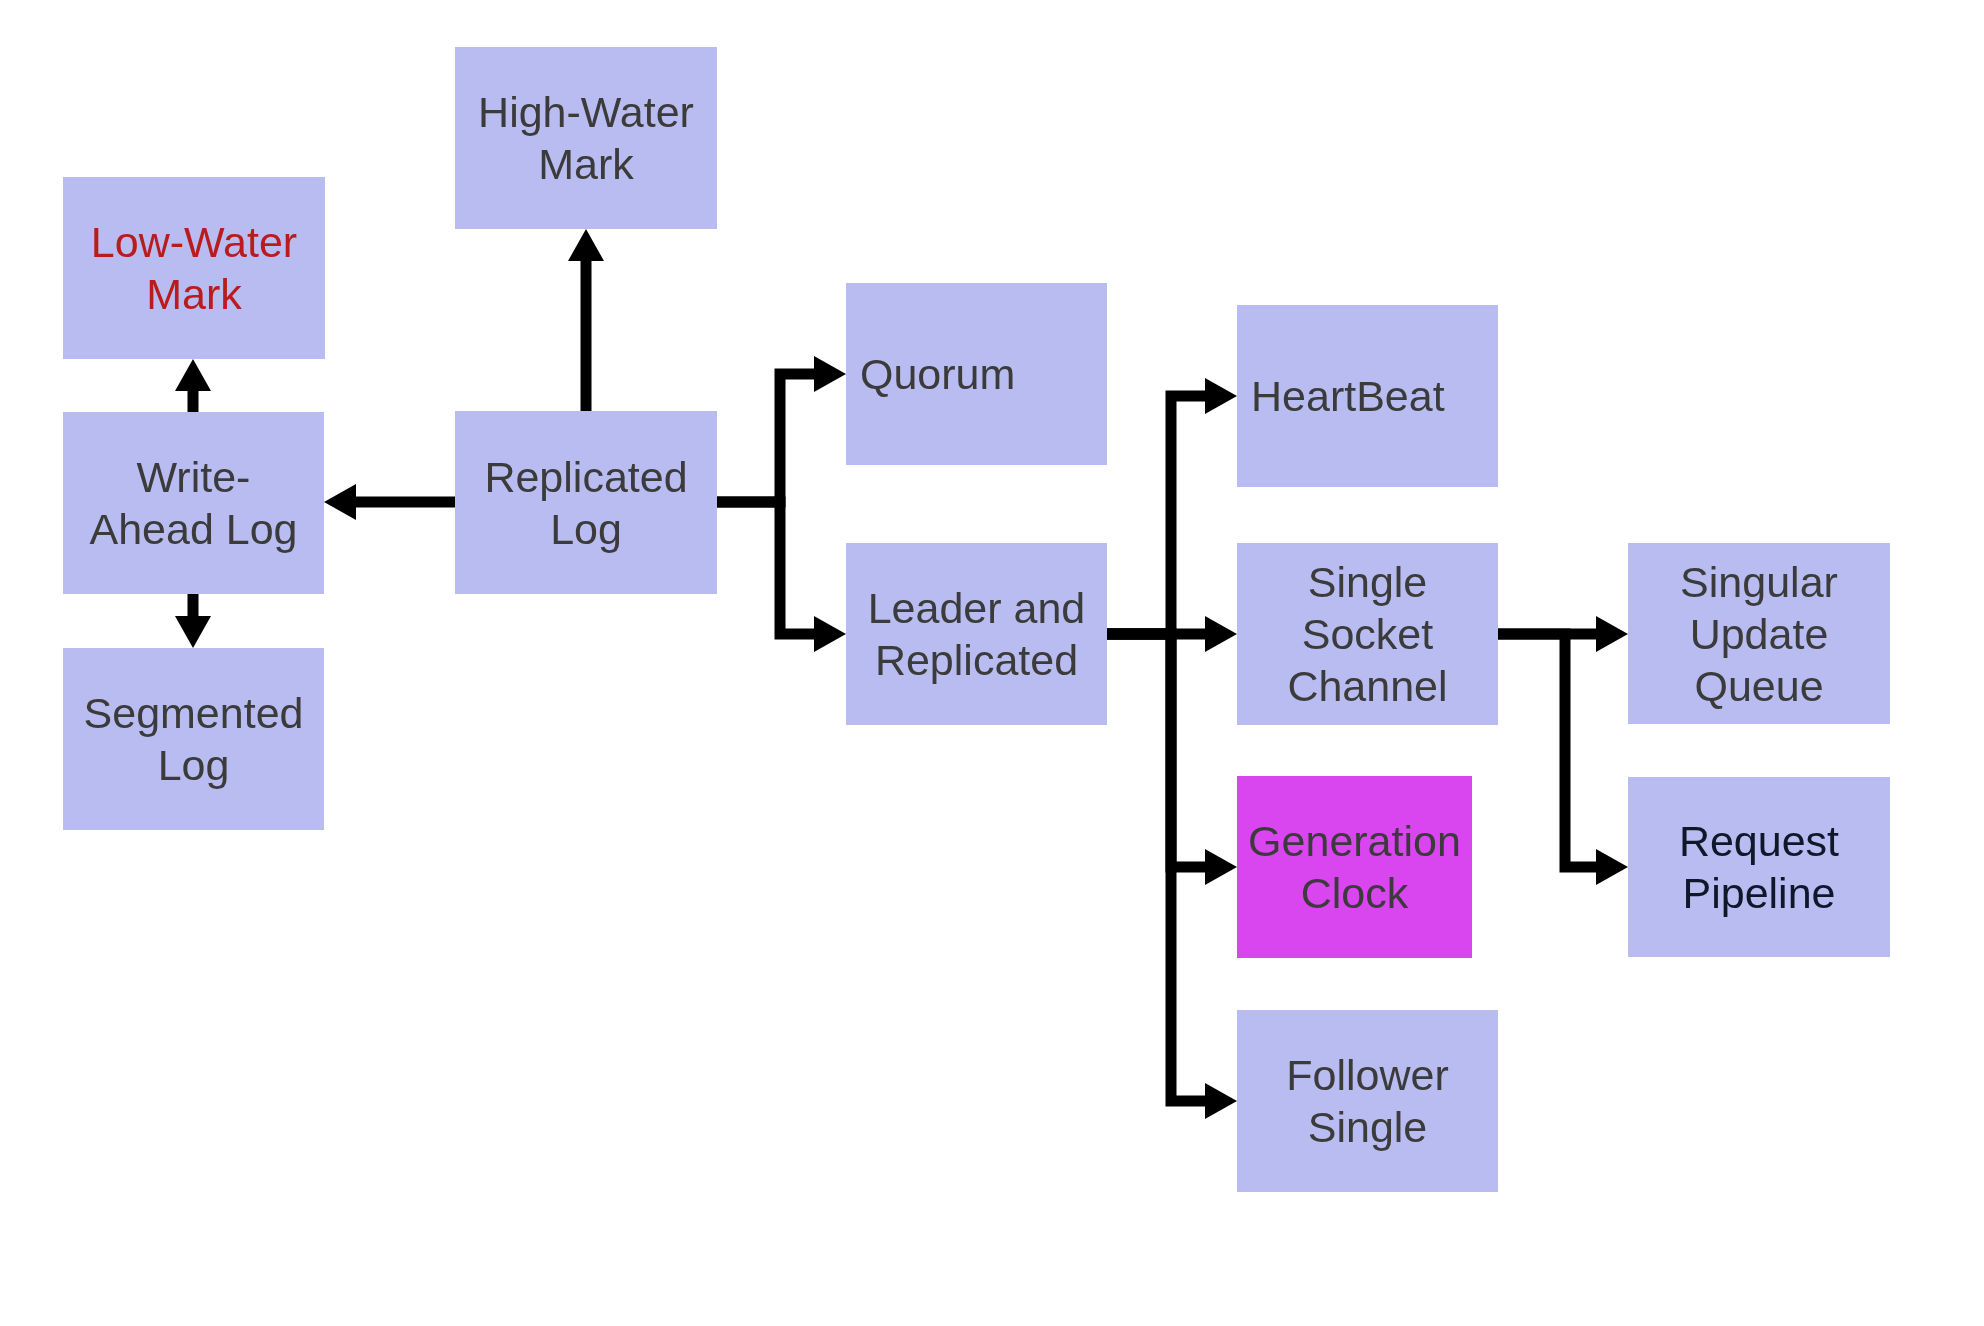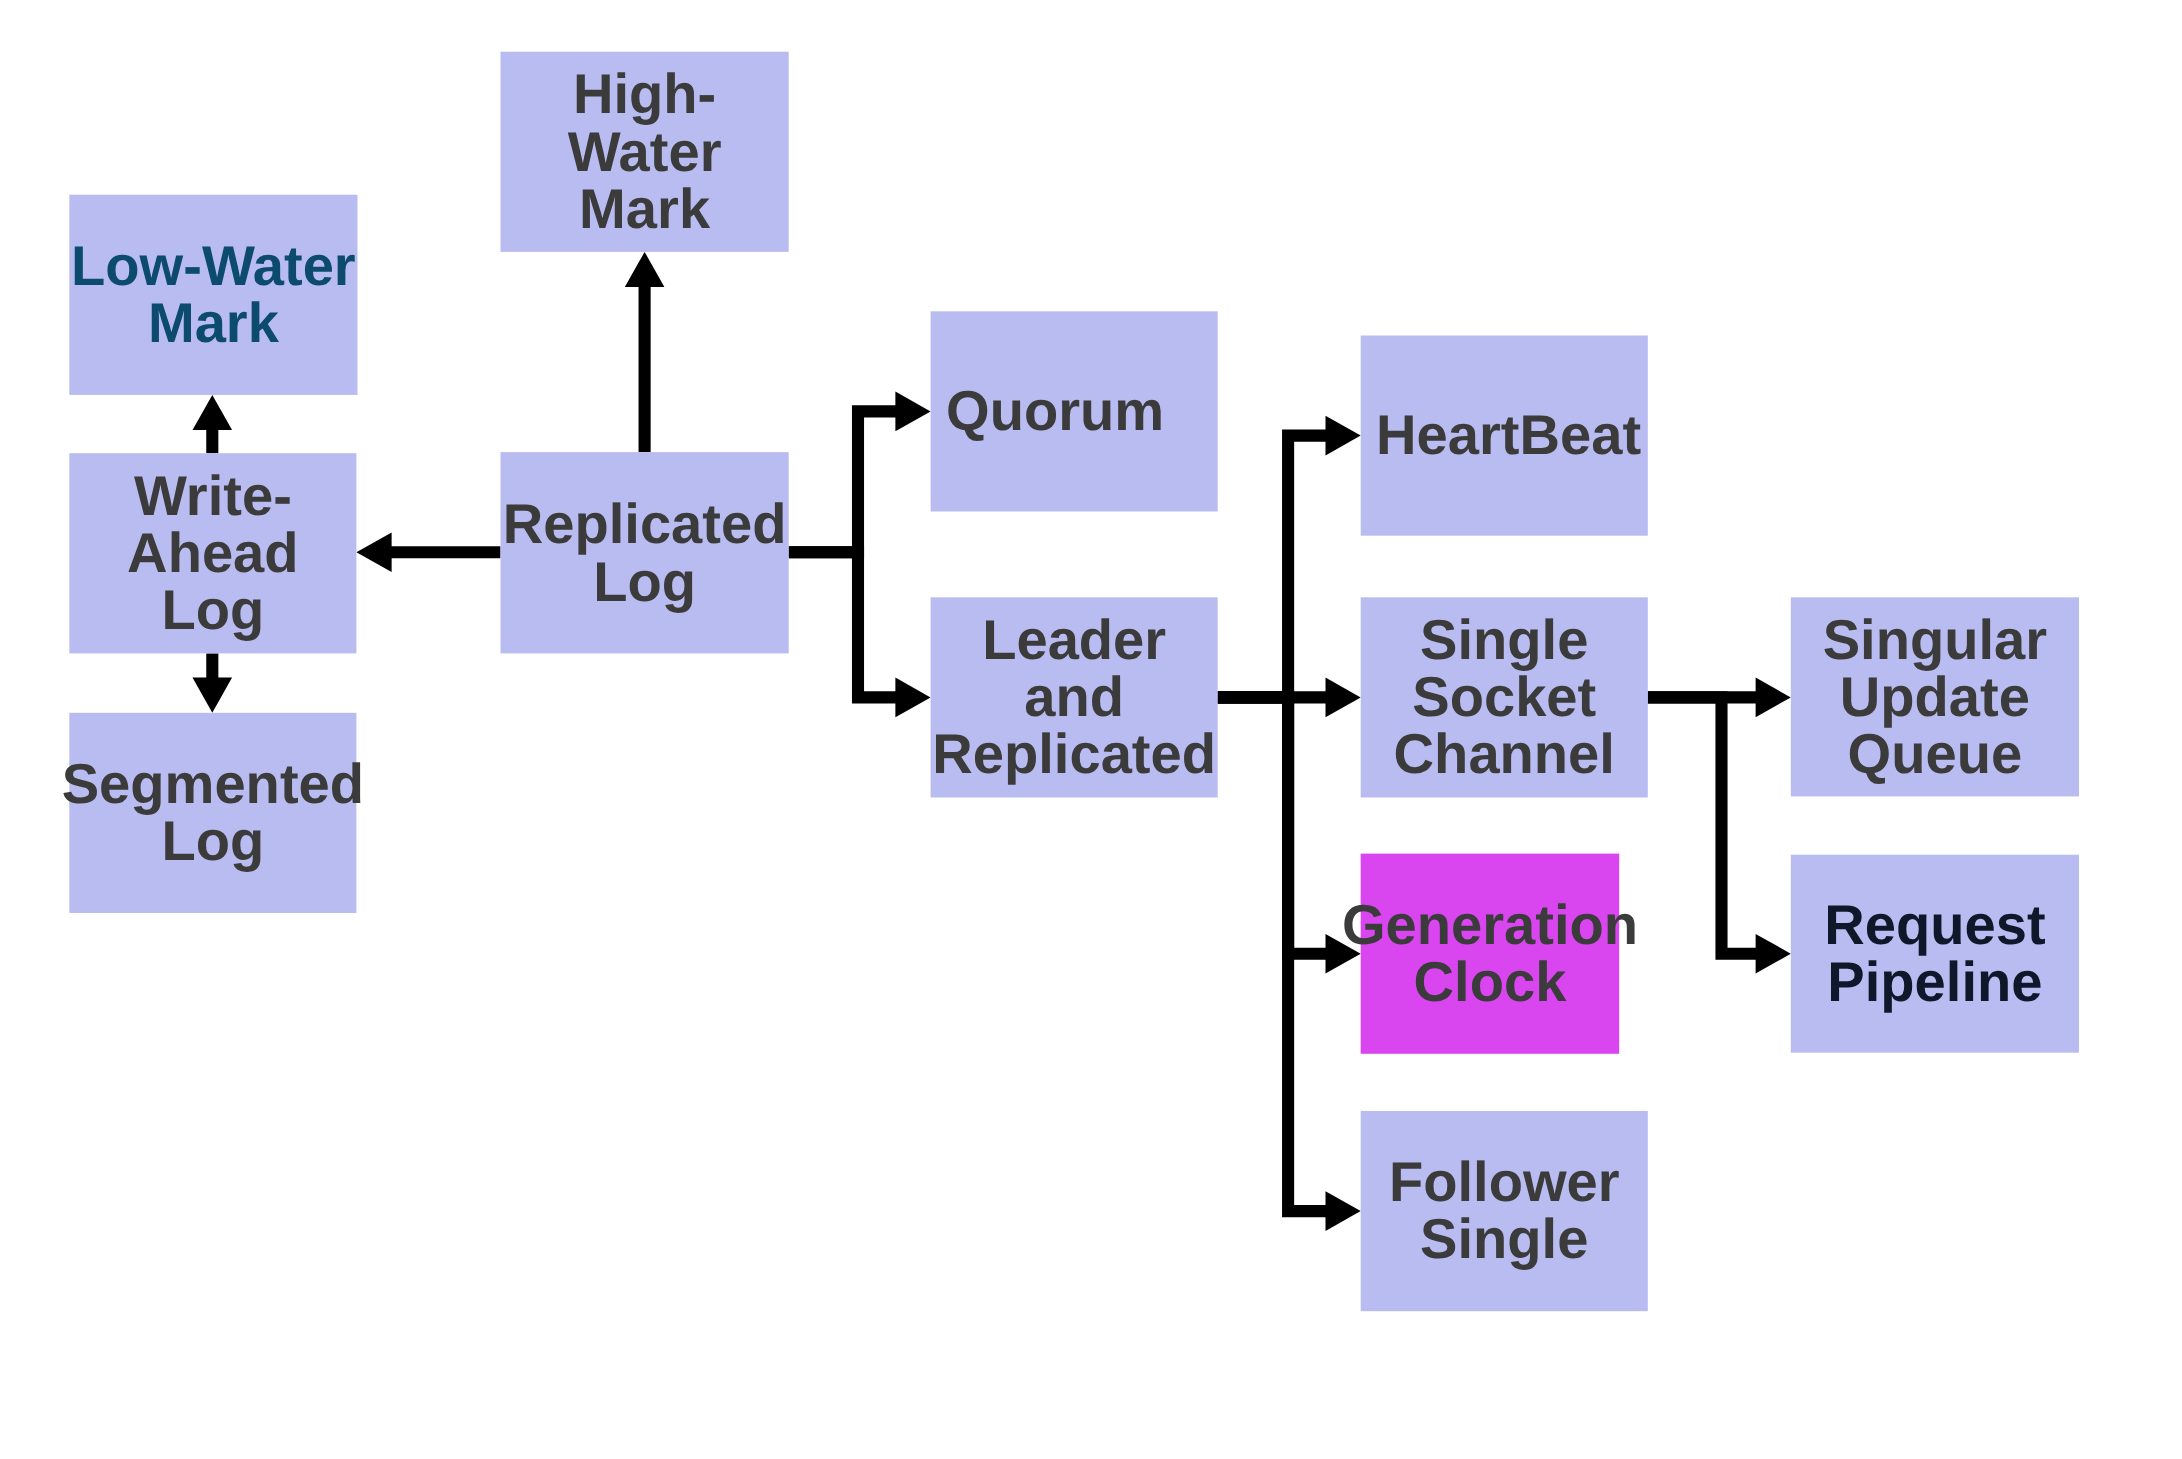--- a/index.html
+++ b/index.html
@@ -19,23 +19,23 @@
     left: 0;
     top: 0;
     pointer-events: none;
   }
   .node {
     position: absolute;
     display: flex;
     align-items: center;
     justify-content: center;
     box-sizing: border-box;
-    font-size: 51px;
+    font-size: 43px;
     line-height: 52px;
-    font-weight: 700;
+    font-weight: 400;
   }
   .node .label {
     white-space: pre-line;
     text-align: center;
   }
   .node.align-left {
     justify-content: flex-start;
     padding-left: 14px;
   }
   .node.align-left .label {
@@ -71,21 +71,21 @@
       <polyline points="1498,634 1604,634" fill="none" stroke="#000000" stroke-width="11" stroke-linejoin="miter"></polyline>
       <polygon points="1628,634 1596,652 1596,616" fill="#000000"></polygon>
       <polyline points="1498,634 1565,634 1565,867 1604,867" fill="none" stroke="#000000" stroke-width="11" stroke-linejoin="miter"></polyline>
       <polygon points="1628,867 1596,885 1596,849" fill="#000000"></polygon>
     </svg>
 
   <div class="node" style="left: 455px; top: 47px; width: 262px; height: 182px; background: rgb(185, 188, 240); color: rgb(59, 59, 59);">
     <span class="label">High-Water
 Mark</span>
   </div>
-  <div class="node" style="left: 63px; top: 177px; width: 262px; height: 182px; background: rgb(185, 188, 240); color: #0c4a6e;">
+  <div class="node" style="left: 63px; top: 177px; width: 262px; height: 182px; background: rgb(185, 188, 240); color: #b91c1c;">
     <span class="label">Low-Water
 Mark</span>
   </div>
   <div class="node" style="left: 63px; top: 412px; width: 261px; height: 182px; background: rgb(185, 188, 240); color: rgb(59, 59, 59);">
     <span class="label">Write-
 Ahead Log</span>
   </div>
   <div class="node" style="left: 63px; top: 648px; width: 261px; height: 182px; background: rgb(185, 188, 240); color: rgb(59, 59, 59);">
     <span class="label">Segmented
 Log</span>

